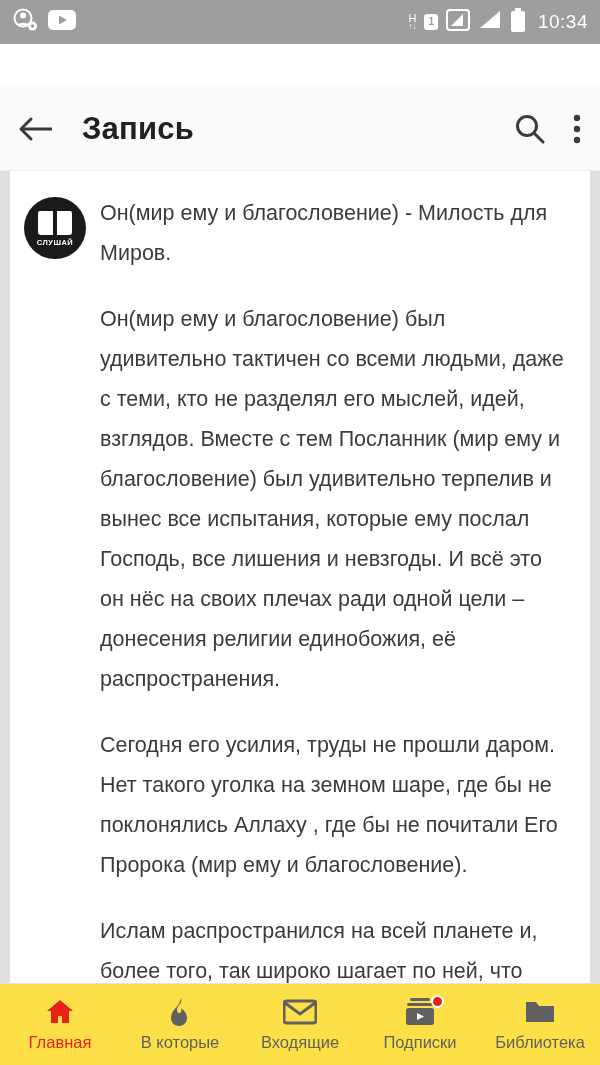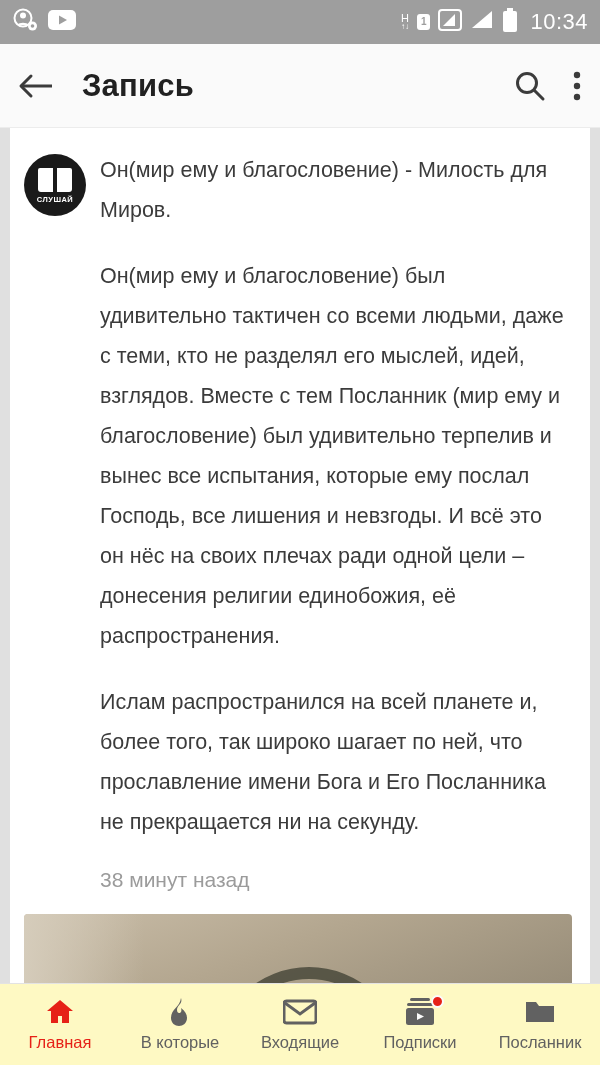--- a/index.html
+++ b/index.html
@@ -22,21 +22,21 @@
     background: #9e9e9e;
     color: #ffffff;
     display: flex;
     align-items: center;
     padding: 0 12px;
     flex: 0 0 44px;
   }
   .status-left { display: flex; align-items: center; gap: 10px; }
   .status-right { margin-left: auto; display: flex; align-items: center; gap: 8px; }
   .status-clock {
-    font-size: 22px;
+    font-size: 19px;
     font-weight: 400;
     color: #ffffff;
     letter-spacing: 0.5px;
     margin-left: 4px;
   }
   .ic { display: inline-block; }
   .sm-badge {
     font-size: 10px; line-height: 1;
     color: #9e9e9e; background: #ffffff;
     border-radius: 3px;
@@ -50,20 +50,21 @@
 
   
   .app-bar {
     height: 84px;
     background: #fafafa;
     display: flex;
     align-items: center;
     padding: 0 18px;
     flex: 0 0 84px;
     border-bottom: 1px solid #ececec;
+    margin-top: 43px;
   }
   .app-title {
     font-size: 31px;
     font-weight: bold;
     color: #212121;
     margin-left: 28px;
     letter-spacing: 0.2px;
   }
   .app-bar-actions { margin-left: auto; display: flex; align-items: center; gap: 26px; }
   .back-arrow, .search-btn, .overflow-btn { cursor: pointer; display: flex; align-items: center; justify-content: center; }
@@ -141,21 +142,21 @@
   }
   .media .blur-left {
     position: absolute; left: 0; top: 0; bottom: 0; width: 120px;
     background: linear-gradient(90deg, rgba(214,205,188,0.95), rgba(214,205,188,0));
   }
 
   
   .bottom-nav {
     flex: 0 0 82px;
     height: 82px;
-    background: #fef9c3;
+    background: #fde047;
     border-top: 1px solid #e3e3e3;
     display: flex;
     align-items: stretch;
   }
   .nav-item {
     flex: 1 1 0;
     display: flex; flex-direction: column;
     align-items: center; justify-content: center;
     gap: 6px;
     cursor: pointer;
@@ -257,20 +258,21 @@
       <div class="avatar">
         <div class="book">
             <span></span>
           </div>
         <div class="cap">СЛУШАЙ</div>
       </div>
       <div class="post-body">
         <div class="post-text">
           <p>Он(мир ему и благословение) - Милость для Миров.</p>
           <p>Он(мир ему и благословение) был удивительно тактичен со всеми людьми, даже с теми, кто не разделял его мыслей, идей, взглядов. Вместе с тем Посланник (мир ему и благословение) был удивительно терпелив и вынес все испытания, которые ему послал Господь, все лишения и невзгоды. И всё это он нёс на своих плечах ради одной цели – донесения религии единобожия, её распространения.</p>
+          <p>Сегодня его усилия, труды не прошли даром. Нет такого уголка на земном шаре, где бы не поклонялись Аллаху , где бы не почитали Его Пророка (мир ему и благословение).</p>
           <p>Ислам распространился на всей планете и, более того, так широко шагает по ней, что прославление имени Бога и Его Посланника не прекращается ни на секунду.</p>
         </div>
         <div class="post-time">38 минут назад</div>
       </div>
     </div>
     <div class="media">
       <div class="ring"></div>
       <div class="blur-left"></div>
     </div>
   </div>
@@ -317,17 +319,17 @@
       </span>
       <span class="nav-label">Подписки</span>
     </div>
 
     <div class="nav-item">
       <span class="nav-icon">
         <svg width="32" height="26" viewBox="0 0 32 26">
           <path d="M2 3h10l3 4h15v16H2z" fill="#616161"></path>
         </svg>
       </span>
-      <span class="nav-label">Посланник</span>
+      <span class="nav-label">Библиотека</span>
     </div>
 
   </div>
 </div>
 
 </body></html>

